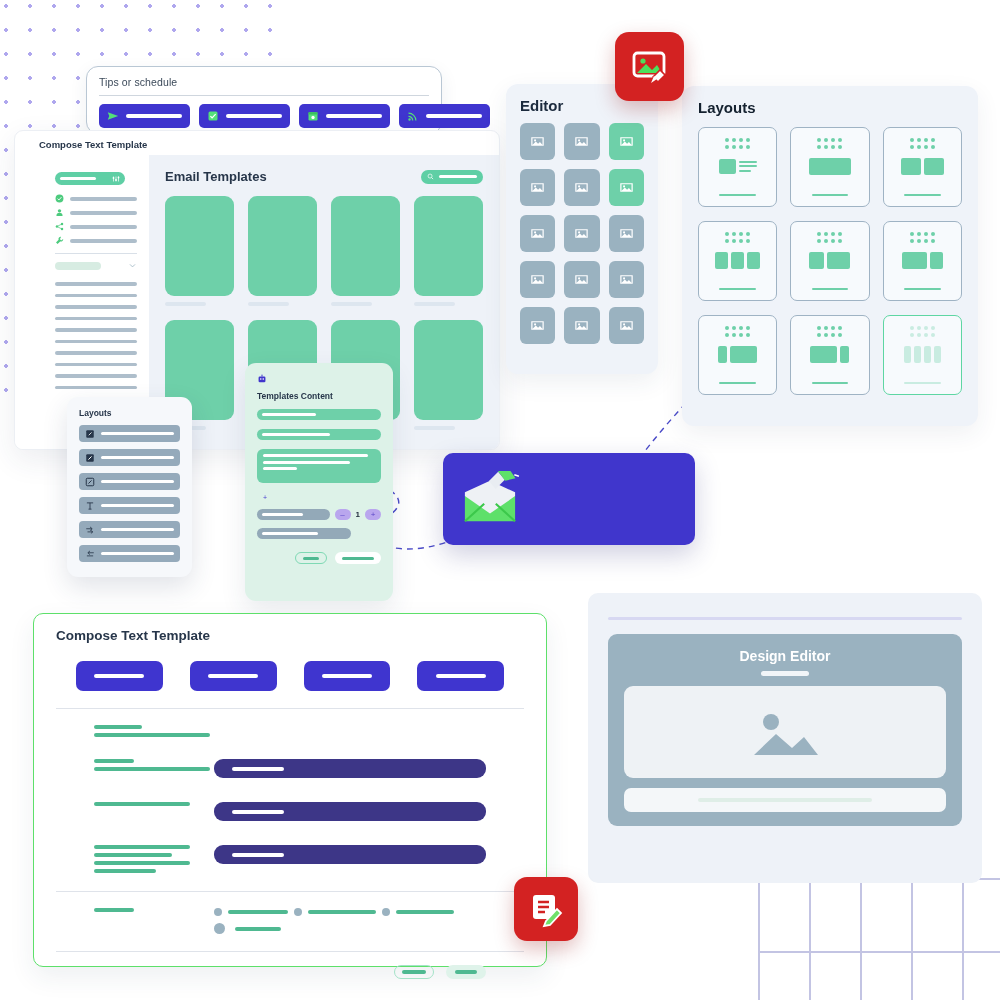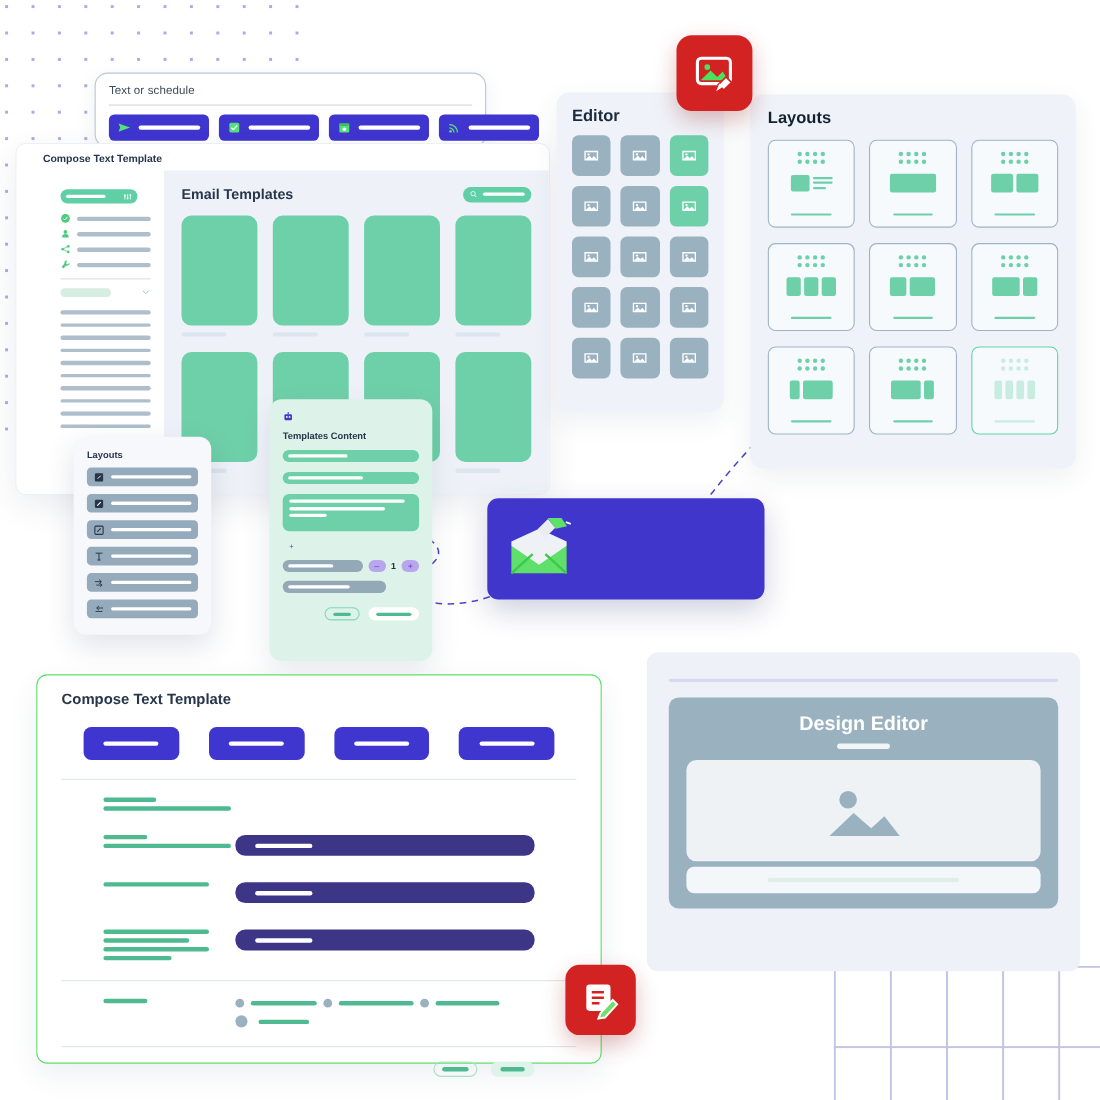--- a/index.html
+++ b/index.html
@@ -198,21 +198,21 @@
 
   
   #editing {
     position:absolute; left:588px; top:593px; width:394px; height:290px;
     background:#eef2f8; border-radius:10px; padding: 16px 20px;
   }
   #editing .ttl { font-size:12.5px; font-weight:700; color:#1b2a3d; }
   #editing .rule { margin-top:8px; height:3px; background:#d7d8f2; border-radius:2px; }
   .ed-cards { margin-top:14px; display:flex; gap:39px; }
   .ed-card { flex:1; height:192px; background:#9ab2c0; border-radius:9px; padding: 14px 16px; display:flex; flex-direction:column; align-items:center; }
-  .ed-card .name { color:#fff; font-size:18px; font-weight:700; }
+  .ed-card .name { color:#fff; font-size:14px; font-weight:700; }
   .ed-card .sub { margin-top:7px; width:48px; height:5px; background:#f1f5f8; border-radius:3px; }
   .ed-ph { margin-top:10px; width:100%; height:92px; background:#eef2f5; border-radius:9px; display:flex; align-items:center; justify-content:center; }
   .ed-ph svg { width:74px; height:62px; display:block; }
   .ed-foot { margin-top:auto; width:100%; height:24px; background:#f4f7f9; border-radius:7px; display:flex; align-items:center; justify-content:center; }
   .ed-foot i { display:block; width:54%; height:4px; background:#dfeee7; border-radius:3px; }
 
   
   .badge { position:absolute; border-radius:14px; background:#d32222; display:flex; align-items:center; justify-content:center;
            box-shadow: 0 8px 20px rgba(150,20,20,.28); }
   #badge-image { left:615px; top:32px; width:69px; height:69px; }
@@ -232,21 +232,21 @@
 
   <svg class="connector" style="left:620px; top:360px; width:110px; height:110px;">
     <path d="M105 5 Q 60 45 18 100" stroke="#4a4ac8" stroke-width="1.4" fill="none" stroke-dasharray="6 5"></path>
   </svg>
   <svg class="connector" style="left:375px; top:480px; width:80px; height:80px;">
     <path d="M15 10 Q 32 22 16 34" stroke="#4a4ac8" stroke-width="1.4" fill="none" stroke-dasharray="6 5"></path>
     <path d="M0 62 Q 30 76 72 62" stroke="#4a4ac8" stroke-width="1.4" fill="none" stroke-dasharray="6 5"></path>
   </svg>
 
   <div id="send-schedule">
-    <div class="ttl">Text or schedule</div>
+    <div class="ttl">Tips or schedule</div>
     <div class="rule"></div>
     <div class="ss-row">
       <div class="ss-btn">
         <svg class="ss-ico" viewBox="0 0 16 16">
           <path d="M1 3 L15 8 L1 13 L3 8 Z" fill="#54e07a"></path>
         </svg>
         <span class="lbl"></span>
       </div>
       <div class="ss-btn">
         <svg class="ss-ico" viewBox="0 0 16 16">

